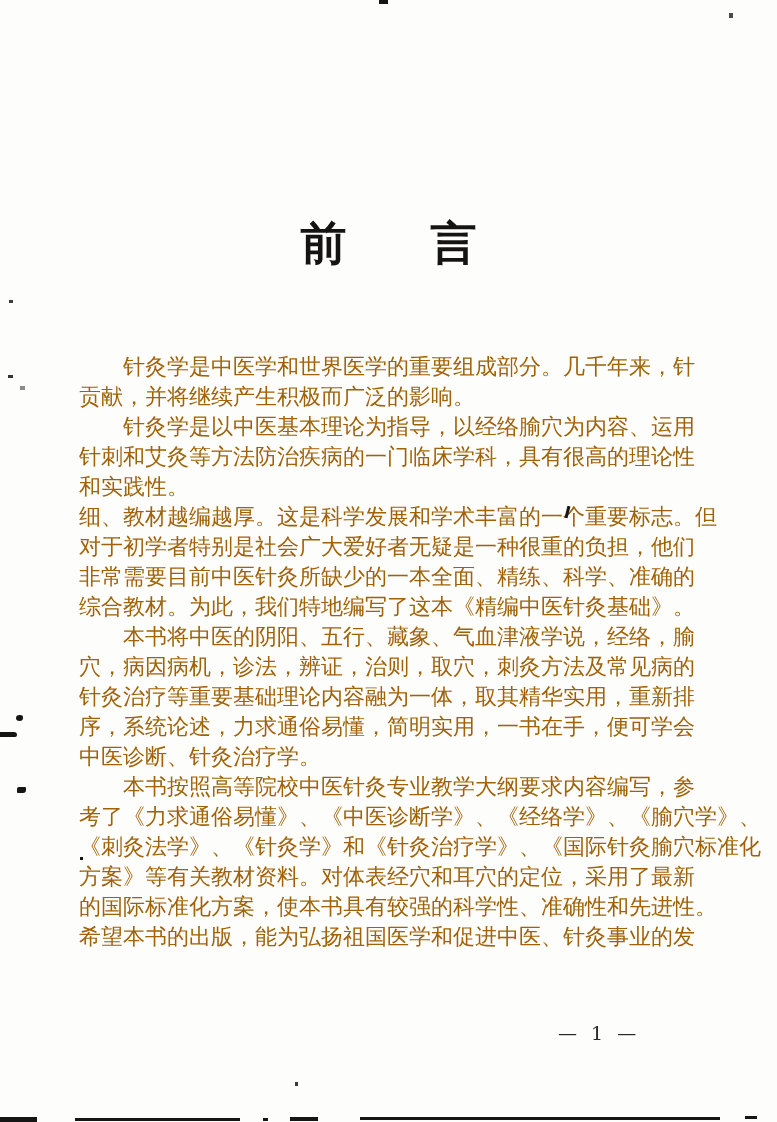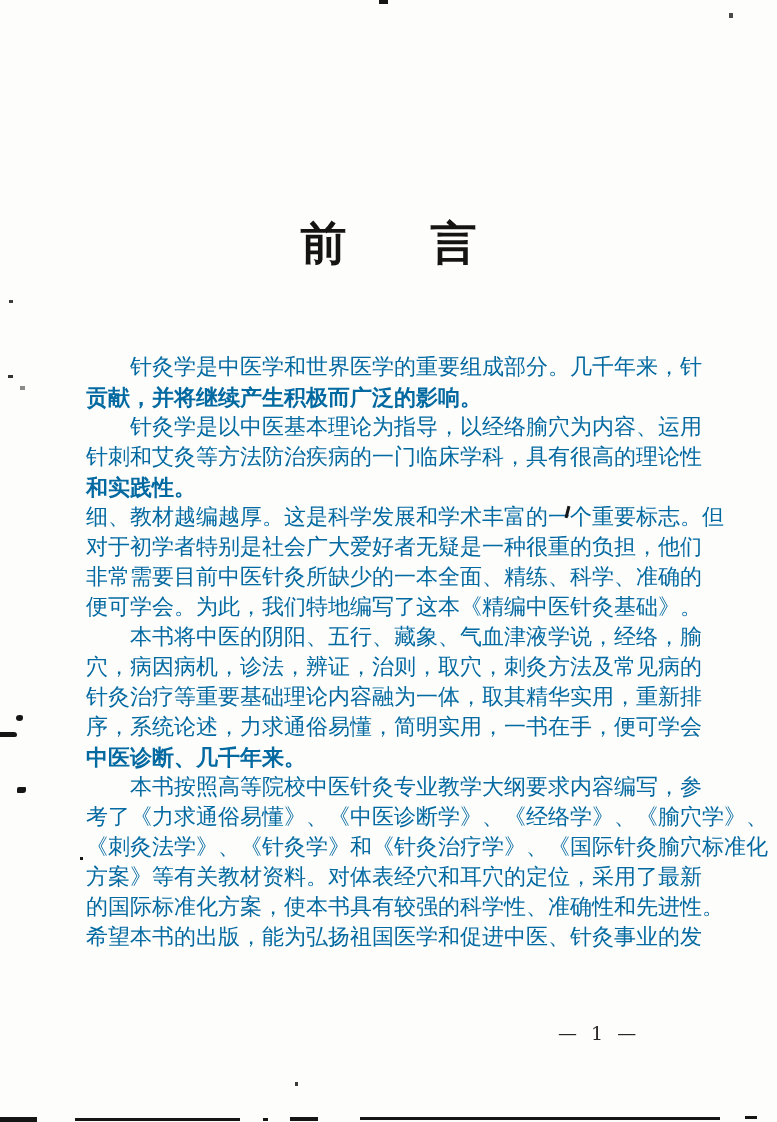--- a/index.html
+++ b/index.html
@@ -25,35 +25,35 @@
     justify-content: center;
     gap: 84px;
     font-size: 46px;
     font-weight: 700;
     color: #161412;
     letter-spacing: 0;
   }
   
   .body-text {
     position: absolute;
-    left: 86px;
+    left: 79px;
     top: 352px;
     width: 614px;
-    color: #0369a1;
+    color: #a16207;
   }
   .line {
     height: 30px;
     line-height: 30px;
     font-size: 22px;
     text-align: justify;
     text-align-last: justify;
     white-space: nowrap;
   }
   .line.ind { padding-left: 44px; }
-  .line.end { text-align: right; text-align-last: left; font-weight: bold; }
+  .line.end { text-align: right; text-align-last: left; }
   
   .page-number {
     position: absolute;
     top: 1022px;
     left: 558px;
     width: 100px;
     font-size: 19px;
     color: #2a2725;
     letter-spacing: 4px;
     text-align: left;
@@ -90,26 +90,26 @@
 
   <div class="body-text">
     <div class="line ind">针灸学是中医学和世界医学的重要组成部分。几千年来，针</div>
     <div class="line end">贡献，并将继续产生积极而广泛的影响。</div>
     <div class="line ind">针灸学是以中医基本理论为指导，以经络腧穴为内容、运用</div>
     <div class="line">针刺和艾灸等方法防治疾病的一门临床学科，具有很高的理论性</div>
     <div class="line end">和实践性。</div>
     <div class="line">细、教材越编越厚。这是科学发展和学术丰富的一个重要标志。但</div>
     <div class="line">对于初学者特别是社会广大爱好者无疑是一种很重的负担，他们</div>
     <div class="line">非常需要目前中医针灸所缺少的一本全面、精练、科学、准确的</div>
-    <div class="line">便可学会。为此，我们特地编写了这本《精编中医针灸基础》。</div>
+    <div class="line">综合教材。为此，我们特地编写了这本《精编中医针灸基础》。</div>
     <div class="line ind">本书将中医的阴阳、五行、藏象、气血津液学说，经络，腧</div>
     <div class="line">穴，病因病机，诊法，辨证，治则，取穴，刺灸方法及常见病的</div>
     <div class="line">针灸治疗等重要基础理论内容融为一体，取其精华实用，重新排</div>
     <div class="line">序，系统论述，力求通俗易懂，简明实用，一书在手，便可学会</div>
-    <div class="line end">中医诊断、几千年来。</div>
+    <div class="line end">中医诊断、针灸治疗学。</div>
     <div class="line ind">本书按照高等院校中医针灸专业教学大纲要求内容编写，参</div>
     <div class="line">考了《力求通俗易懂》、《中医诊断学》、《经络学》、《腧穴学》、</div>
     <div class="line">《刺灸法学》、《针灸学》和《针灸治疗学》、《国际针灸腧穴标准化</div>
     <div class="line">方案》等有关教材资料。对体表经穴和耳穴的定位，采用了最新</div>
     <div class="line">的国际标准化方案，使本书具有较强的科学性、准确性和先进性。</div>
     <div class="line">希望本书的出版，能为弘扬祖国医学和促进中医、针灸事业的发</div>
   </div>
 
   <div class="page-number">— 1 —</div>
 

